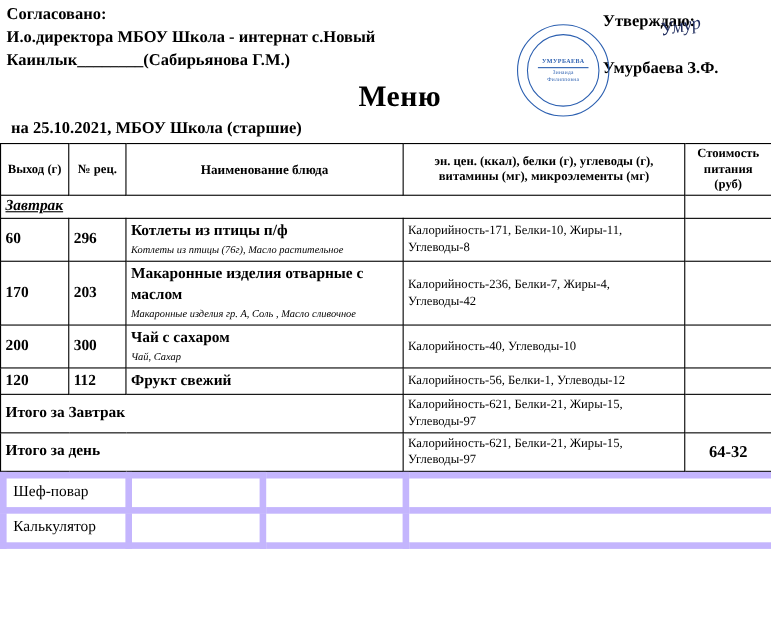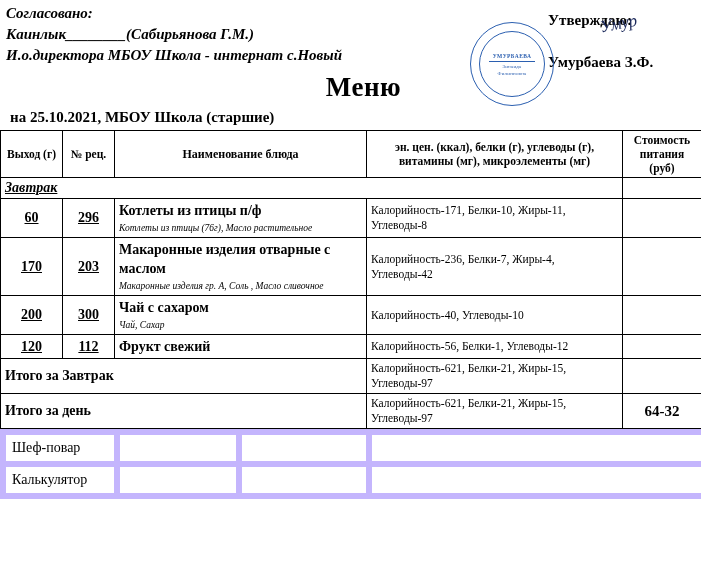--- a/index.html
+++ b/index.html
@@ -30,21 +30,20 @@
     box-sizing: border-box;
   }
   .hdr-left {
     position: absolute;
     left: 6px;
     top: 3px;
     width: 430px;
     font-size: 15px;
     font-weight: bold;
     line-height: 21px;
-    font-style: italic;
   }
   .hdr-right {
     position: absolute;
     left: 548px;
     top: 10px;
     width: 150px;
     font-size: 15px;
     font-weight: bold;
     line-height: 21px;
   }
@@ -156,24 +155,23 @@
   .section-row td {
     text-align: left;
     font-size: 14px;
     font-weight: bold;
     font-style: italic;
     text-decoration: underline;
     padding: 3px 0;
   }
 
   td.c-out, td.c-rec {
-    text-align: center;
-    font-size: 14px;
-    font-weight: bold;
-    text-decoration: underline;
+    text-align: left;
+    font-size: 14px;
+    font-weight: bold;
   }
   td.c-name {
     font-size: 14px;
     font-weight: bold;
     line-height: 19px;
   }
   .dish-sub {
     font-size: 9.5px;
     font-style: italic;
     font-weight: normal;
@@ -219,22 +217,22 @@
   .f-d { width: 335px; border-right: none !important; }
 </style>
 </head>
 <body>
 
 <div class="page">
 
   <div class="header">
     <div class="hdr-left">
       <div class="hdr-line">Согласовано:</div>
+      <div class="hdr-line">И.о.директора МБОУ Школа - интернат с.Новый</div>
       <div class="hdr-line">Каинлык________(Сабирьянова Г.М.)</div>
-      <div class="hdr-line">И.о.директора МБОУ Школа - интернат с.Новый</div>
     </div>
     <div class="hdr-right">
       <div class="hdr-line">Утверждаю:</div>
       <div class="hdr-line" style="height:21px;"></div>
       <div class="hdr-line">Умурбаева З.Ф.</div>
     </div>
     <div class="sig-mark">Умур</div>
   </div>
 
   <div class="stamp">

